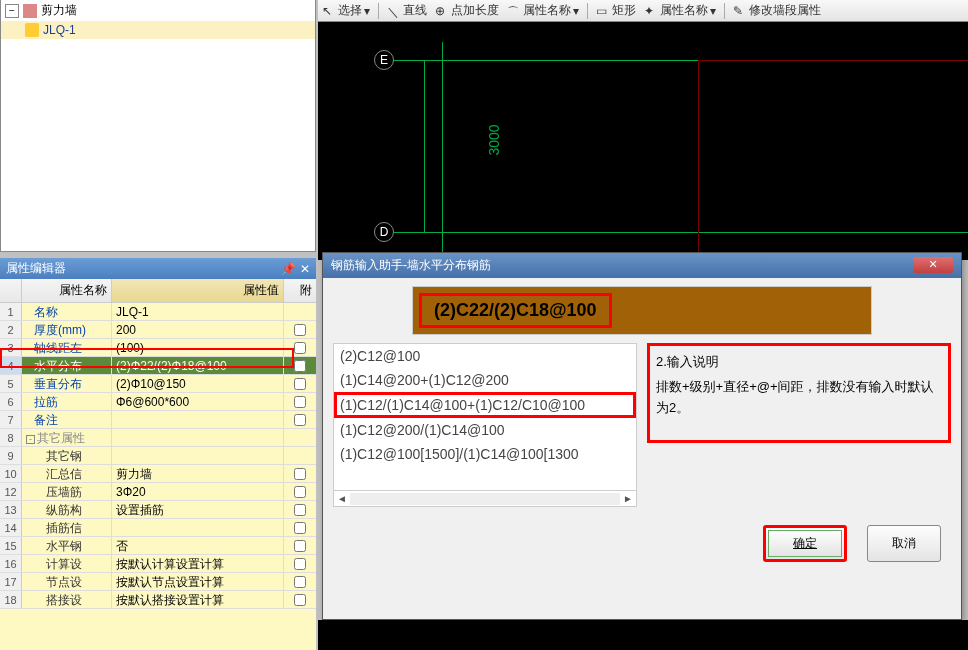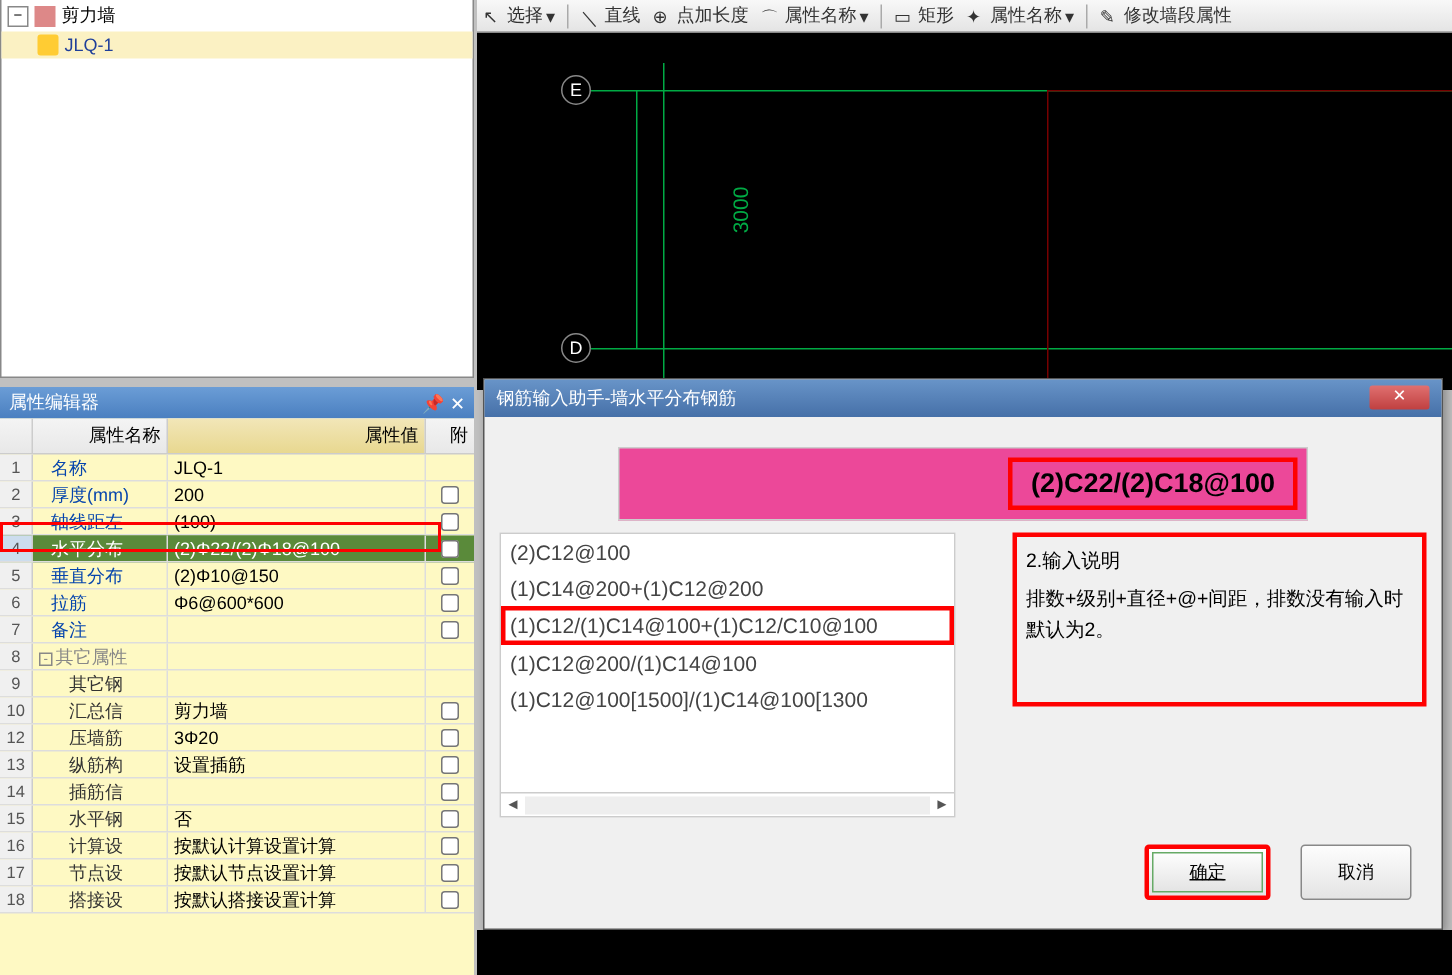--- a/index.html
+++ b/index.html
@@ -55,34 +55,34 @@
   .prop-row.selected .c2 { color: #fff; background: #5a8a3a; }
   .prop-row.group .c1 { color: #888; padding-left: 4px; }
   .prop-row.group .c0box { display: inline-block; width: 9px; height: 9px; border: 1px solid #888; line-height: 7px; text-align: center; font-size: 9px; margin-right: 2px; }
   .red-box-row { position: absolute; border: 2px solid #f00; pointer-events: none; }
   
   
   .dialog { position: absolute; left: 322px; top: 252px; width: 640px; height: 368px; background: #f0f0f0; border: 1px solid #555; box-shadow: 2px 2px 6px rgba(0,0,0,0.3); }
   .dialog-title { background: linear-gradient(#6894c8, #4670a8); color: #fff; padding: 4px 8px; display: flex; justify-content: space-between; font-size: 12px; }
   .dialog-close { width: 40px; height: 16px; background: linear-gradient(#e07070, #c04040); color: #fff; text-align: center; border-radius: 2px; cursor: pointer; line-height: 14px; font-size: 11px; }
   .dialog-body { padding: 8px 10px; }
-  .input-display { width: 460px; margin: 12px auto 6px; border: 1px solid #ccc; padding: 6px; text-align: right; font-size: 18px; font-weight: bold; background: #ec4899; }
+  .input-display { width: 460px; margin: 0 auto 6px; border: 1px solid #ccc; padding: 6px; text-align: left; font-size: 18px; font-weight: bold; background: #a16207; }
   .red-highlight { border: 3px solid #f00; padding: 4px 12px; display: inline-block; }
   
   .dialog-cols { display: flex; gap: 10px; margin-top: 8px; }
   .dialog-col { flex: 1; }
   .dialog-col h4 { font-size: 13px; font-weight: normal; margin-bottom: 6px; }
-  .format-list { border: 1px solid #ccc; background: #fff; height: 190px; overflow: hidden; font-size: 14px; position: relative; }
+  .format-list { border: 1px solid #ccc; background: #fff; height: 164px; overflow: hidden; font-size: 14px; position: relative; }
   .format-list .item { padding: 4px 6px; color: #444; white-space: nowrap; }
   .format-list .item.hl { border: 3px solid #f00; padding: 2px 3px; }
   .format-scroll { display: flex; border-top: 1px solid #ccc; height: 16px; align-items: center; }
   .format-scroll .arrow { width: 16px; text-align: center; cursor: pointer; color: #555; font-size: 10px; }
   .format-scroll .track { flex: 1; height: 12px; background: #eee; }
   
-  .desc-box { border: 3px solid #f00; padding: 6px; font-size: 13px; line-height: 1.6; height: 116px; margin-left: 28px; }
+  .desc-box { border: 3px solid #f00; padding: 6px; font-size: 13px; line-height: 1.6; height: 100px; }
   
   .dialog-buttons { display: flex; justify-content: flex-end; gap: 20px; margin-top: 18px; padding-right: 10px; }
   .btn { padding: 4px 24px; border: 1px solid #888; background: linear-gradient(#fdfdfd, #e4e4e4); cursor: pointer; font-size: 12px; border-radius: 3px; }
   .btn.ok-hl { border: 3px solid #f00; padding: 2px; }
   .btn.ok-hl .inner { display: inline-block; padding: 4px 24px; border: 1px solid #6a6; background: linear-gradient(#fdfdfd, #e4e4e4); text-decoration: underline; }
 </style>
 </head>
 <body>
 
 <div class="tree-panel">

